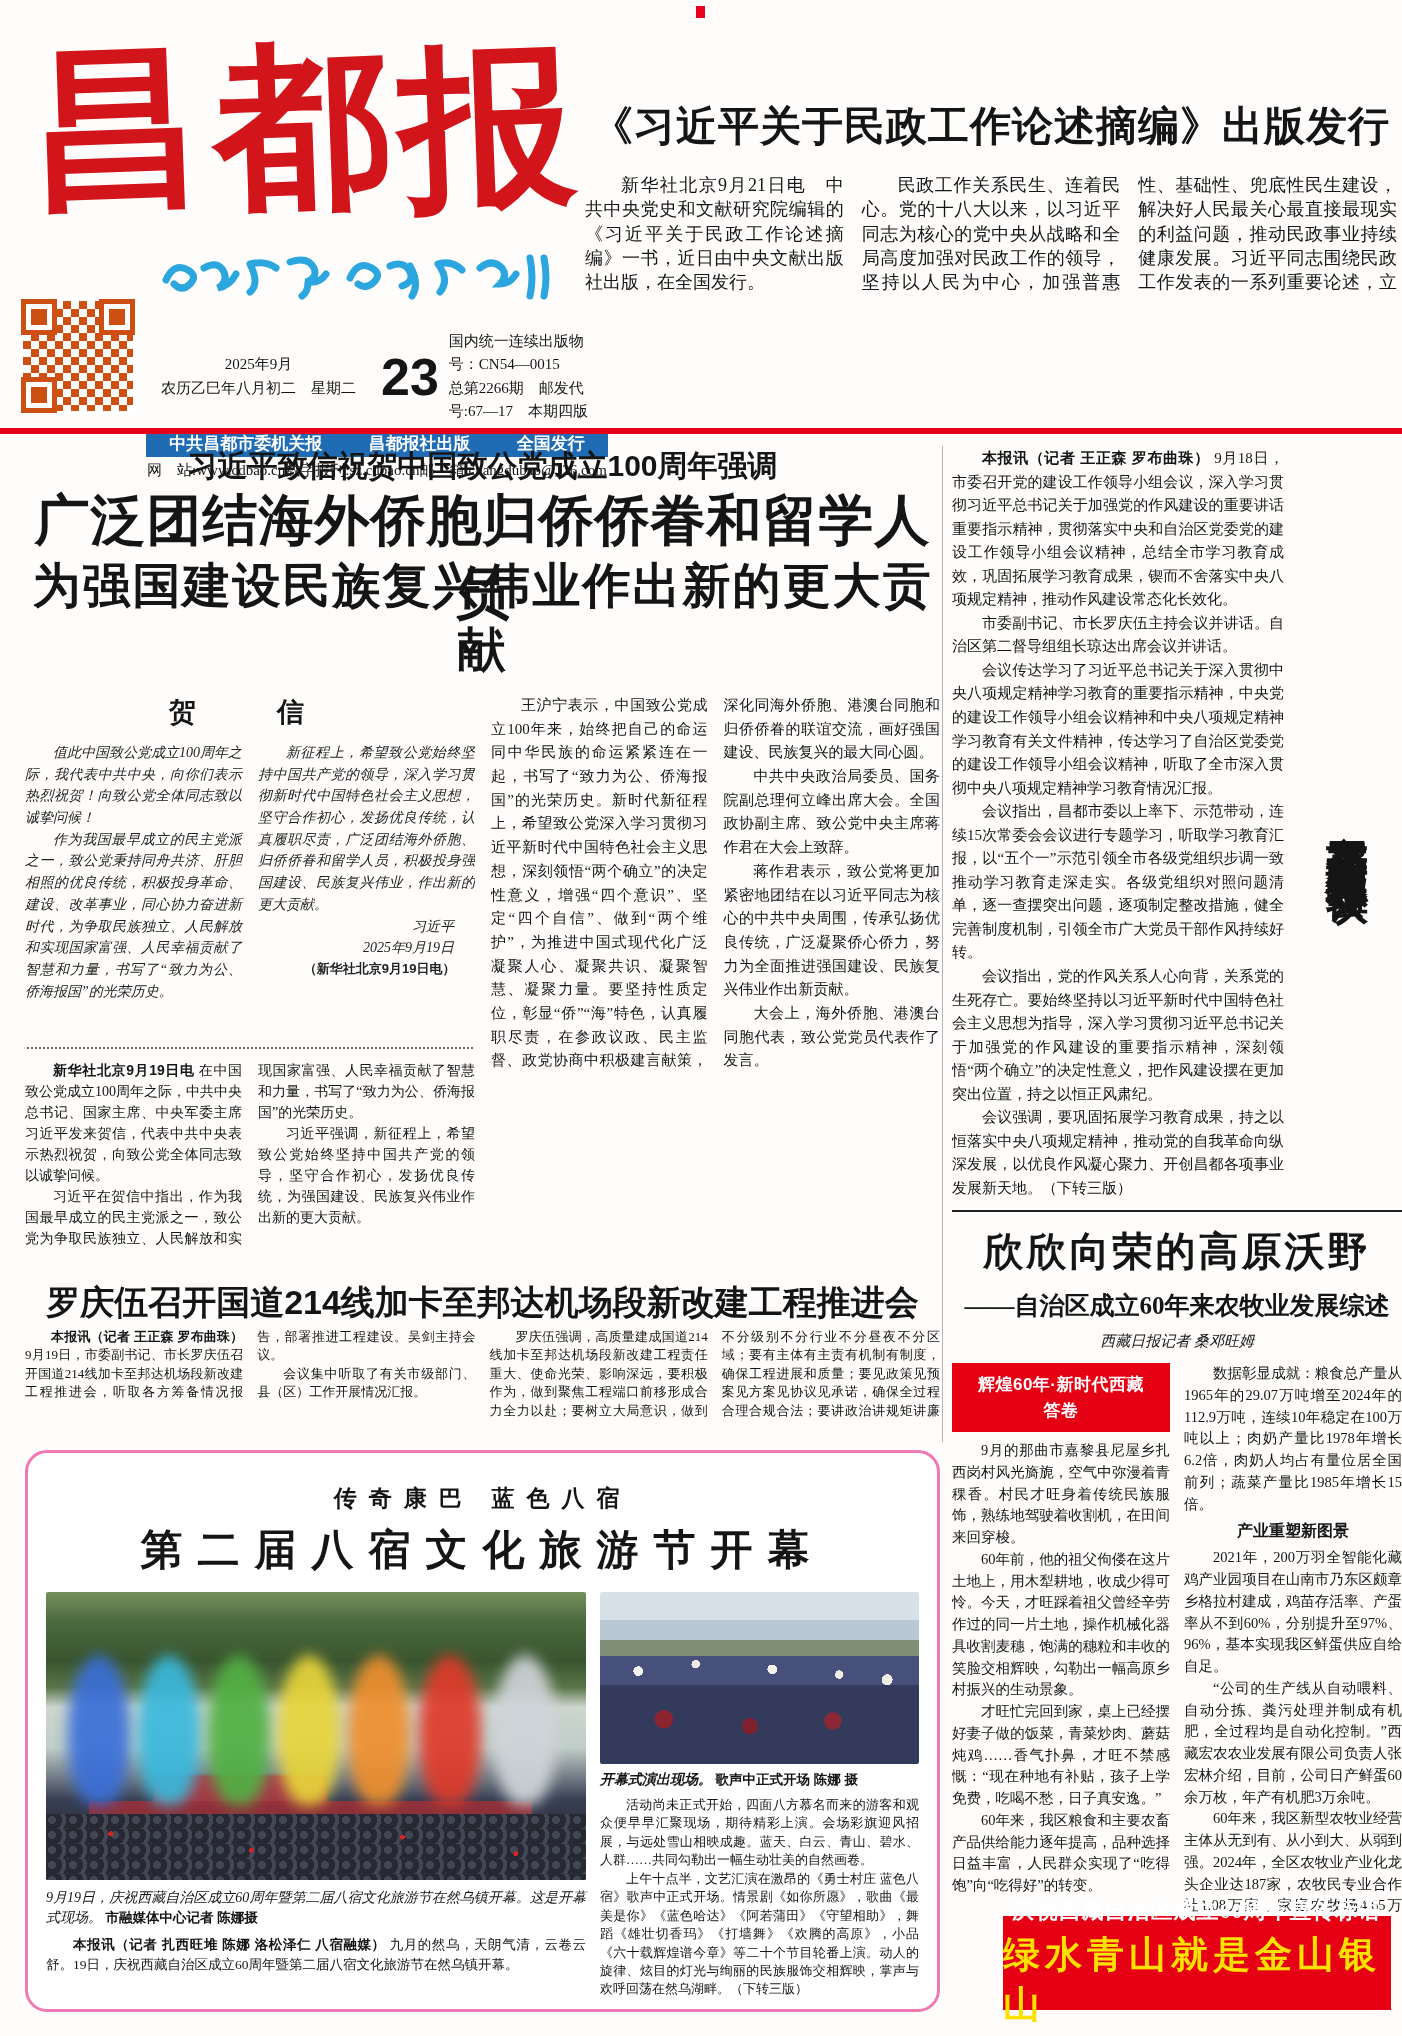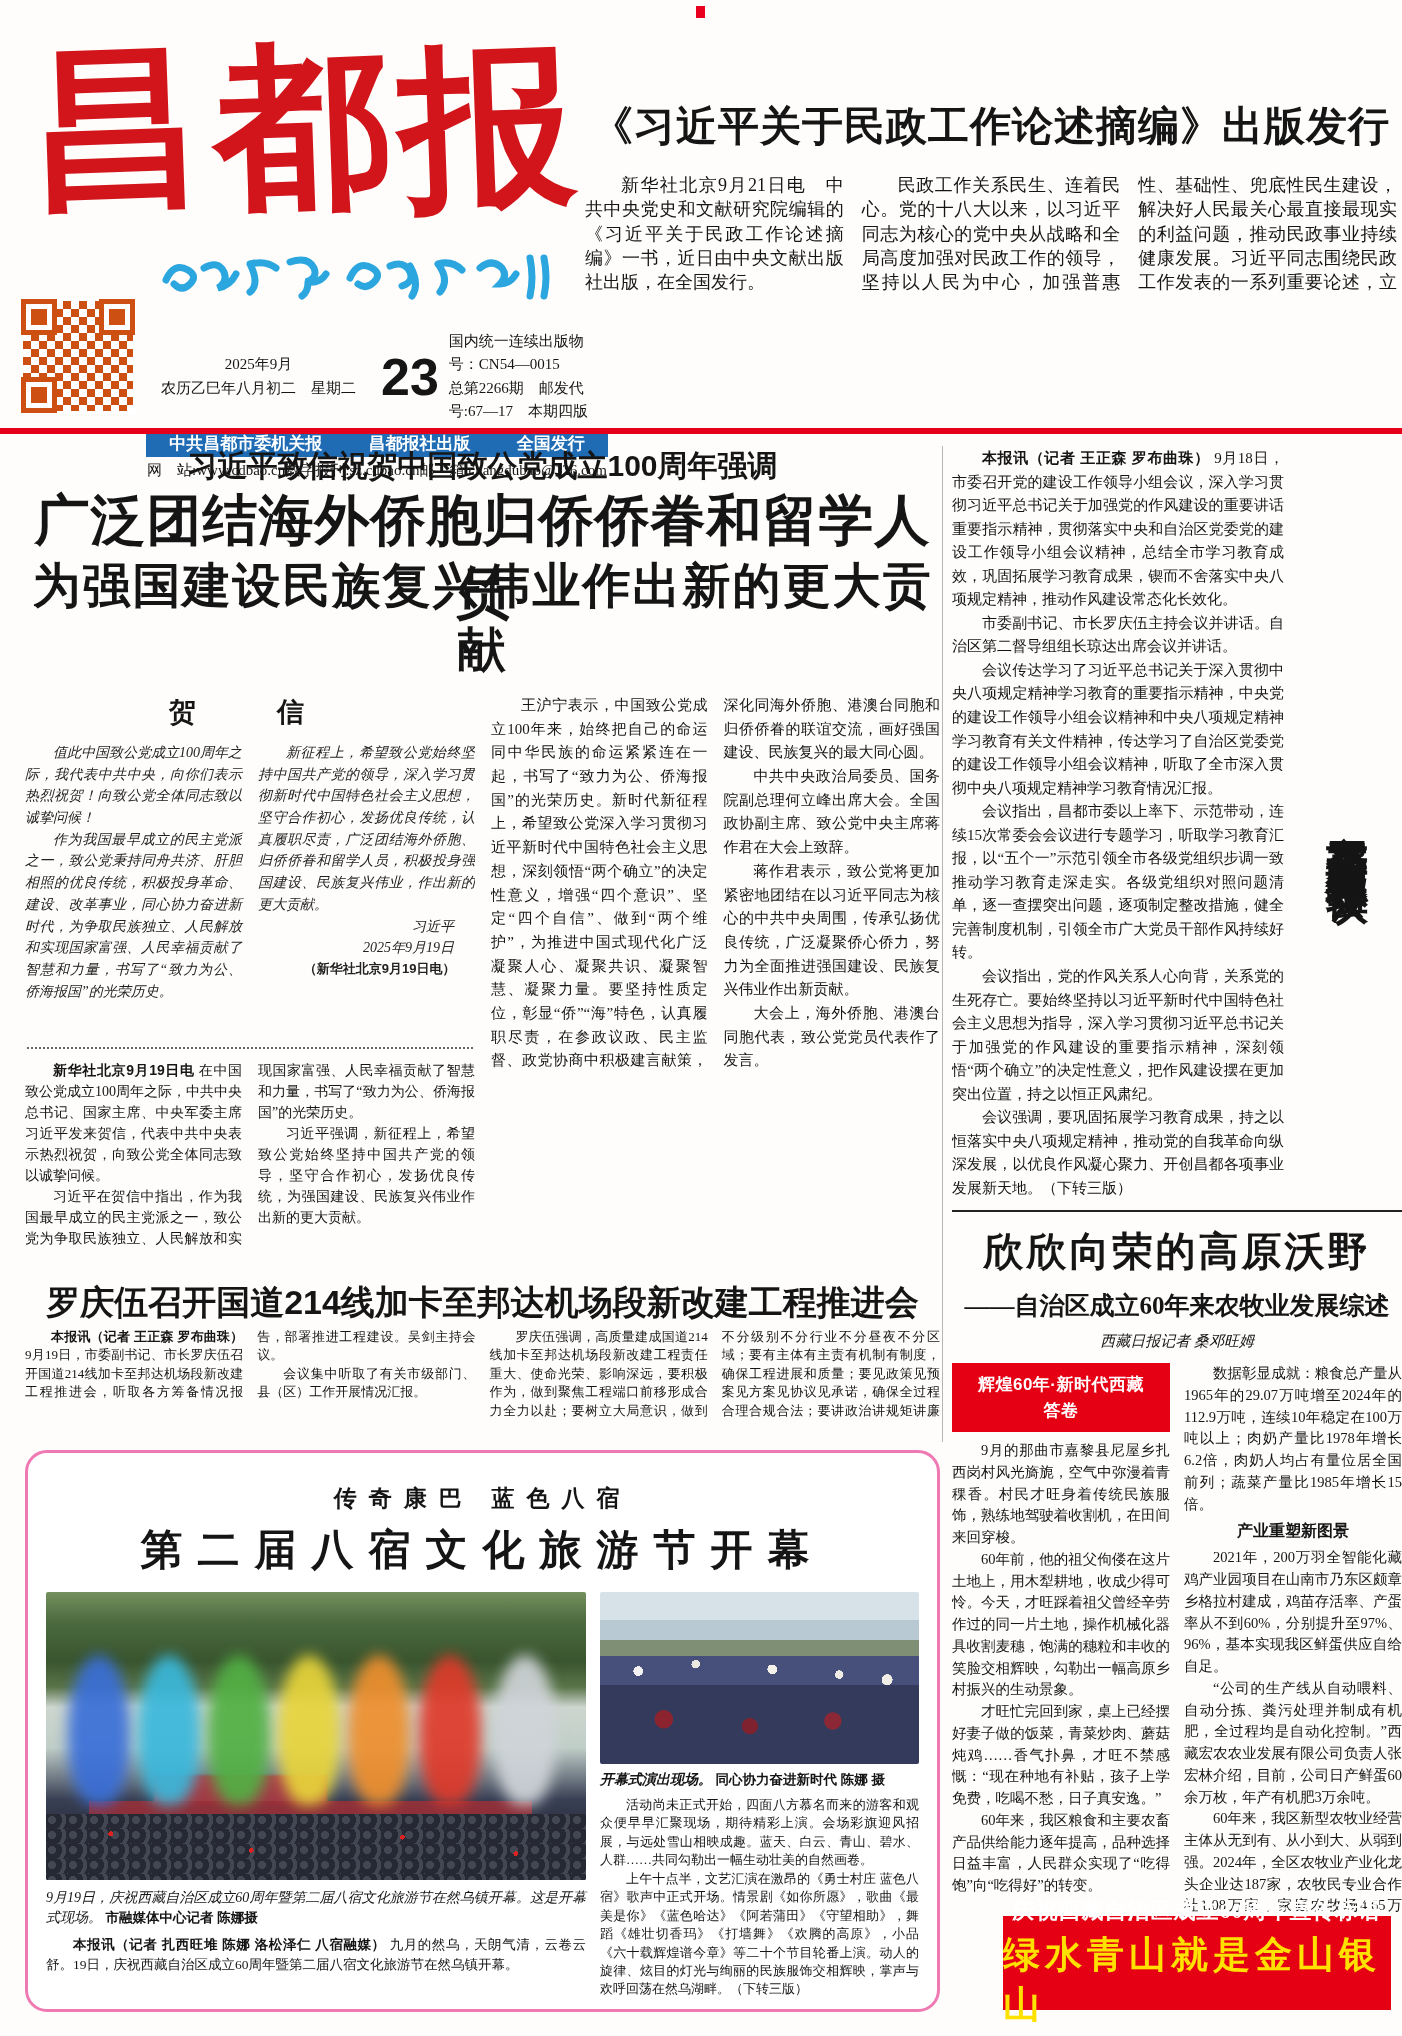--- a/index.html
+++ b/index.html
@@ -248,21 +248,21 @@
         </div>
         <div class="fest-brief just">
           <p><span class="dateline hei">本报讯（记者 扎西旺堆 陈娜 洛松泽仁 八宿融媒）</span>
              <span>九月的然乌，天朗气清，云卷云舒。19日，庆祝西藏自治区成立60周年暨第二届八宿文化旅游节在然乌镇开幕。</span></p>
         </div>
       </div>
       <div class="fest-r">
         <div class="photo-r"></div>
         <div class="cap-line">
           <span class="cap-lead">开幕式演出现场。</span>
-          <span class="photo-credit">同心协力奋进新时代 陈娜 摄</span>
+          <span class="photo-credit">歌声中正式开场 陈娜 摄</span>
         </div>
         <div class="fest-txt just">
             <p>活动尚未正式开始，四面八方慕名而来的游客和观众便早早汇聚现场，期待精彩上演。会场彩旗迎风招展，与远处雪山相映成趣。蓝天、白云、青山、碧水、人群……共同勾勒出一幅生动壮美的自然画卷。</p>
             <p>上午十点半，文艺汇演在激昂的《勇士村庄 蓝色八宿》歌声中正式开场。情景剧《如你所愿》，歌曲《最美是你》《蓝色哈达》《阿若蒲田》《守望相助》，舞蹈《雄壮切香玛》《打墙舞》《欢腾的高原》，小品《六十载辉煌谱今章》等二十个节目轮番上演。动人的旋律、炫目的灯光与绚丽的民族服饰交相辉映，掌声与欢呼回荡在然乌湖畔。（下转三版）</p>
           </div>
       </div>
     </div>
   </div>
 
   <div class="abs vrule"></div>

